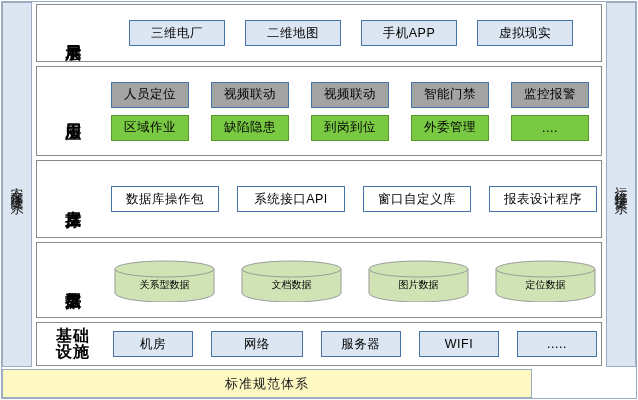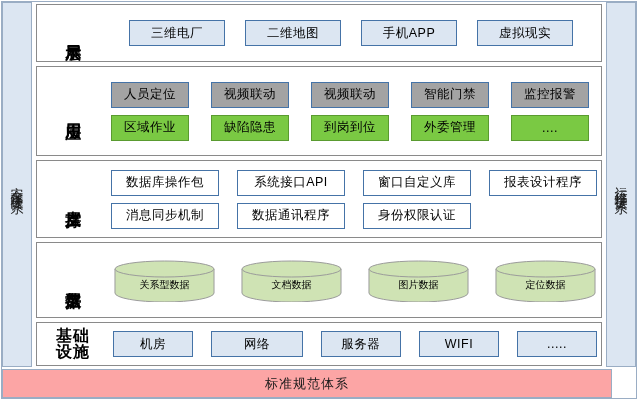--- a/index.html
+++ b/index.html
@@ -48,23 +48,23 @@
     color: #1a1a1a;
     letter-spacing: 3px;
     line-height: 1;
     white-space: nowrap;
   }
   
   .bottom-band {
     position: absolute;
     left: 2px;
     top: 369px;
-    width: 610px;
+    width: 530px;
     height: 29px;
-    background: #fca5a5;
+    background: #fef9c3;
     border: 1px solid #9aadc4;
     box-sizing: border-box;
     display: flex;
     align-items: center;
     justify-content: center;
     font-size: 13px;
     color: #1a1a1a;
     letter-spacing: 1px;
   }
   
@@ -231,26 +231,20 @@
       <div class="layer" style="top: 160px; height: 78px;">
         <div class="layer-label">
           <span class="stacked">支撑层</span>
         </div>
         <div class="layer-body" style="padding-left: 8px;">
           <div class="row" style="gap: 18px;">
             <div class="node white" style="width: 112px;">数据库操作包</div>
             <div class="node white" style="width: 112px;">系统接口API</div>
             <div class="node white" style="width: 112px;">窗口自定义库</div>
             <div class="node white" style="width: 112px;">报表设计程序</div>
-          </div>
-          <div class="row" style="gap: 18px;">
-            <div class="node white" style="width: 112px;">消息同步机制</div>
-            <div class="node white" style="width: 112px;">数据通讯程序</div>
-            <div class="node white" style="width: 112px;">身份权限认证</div>
-            <div style="width: 112px; height: 26px;"></div>
           </div>
         </div>
       </div>
       <div class="layer" style="top: 242px; height: 76px;">
         <div class="layer-label">
           <span class="stacked">数据层</span>
         </div>
         <div class="layer-body" style="padding-left: 10px;">
           <div class="row" style="gap: 24px;">
             <div class="cyl-wrap" style="width: 104px;">

